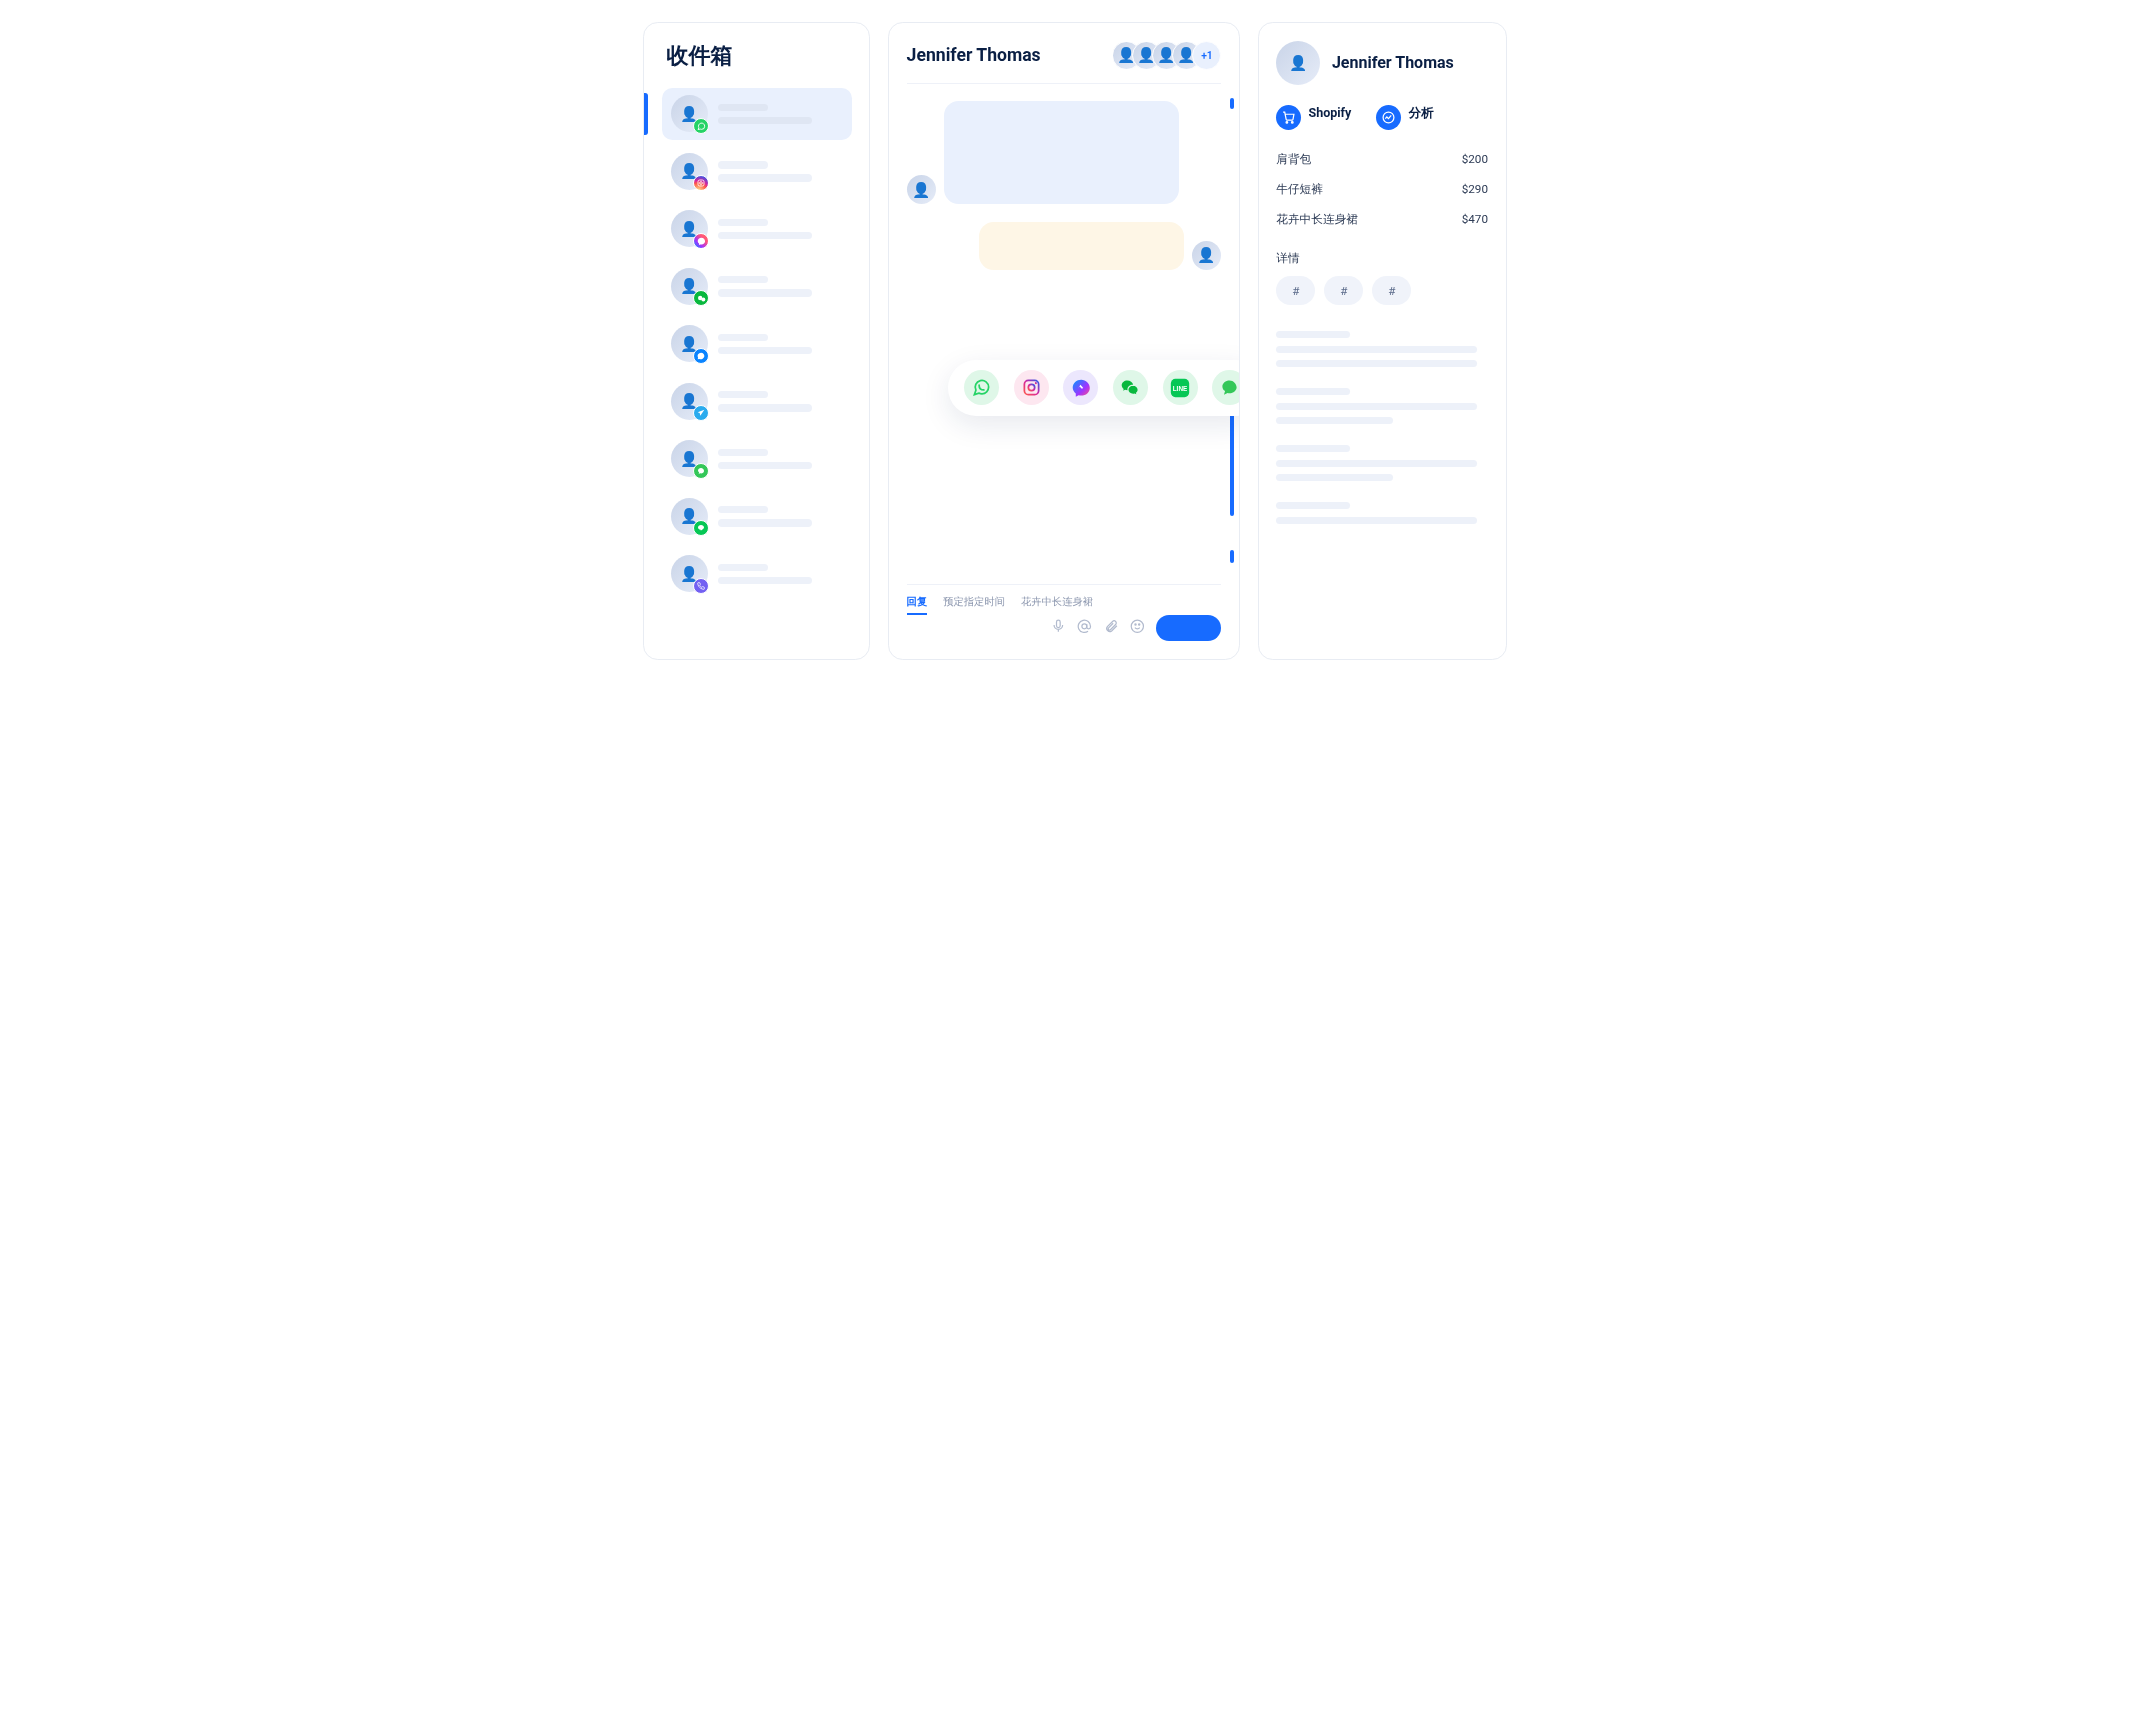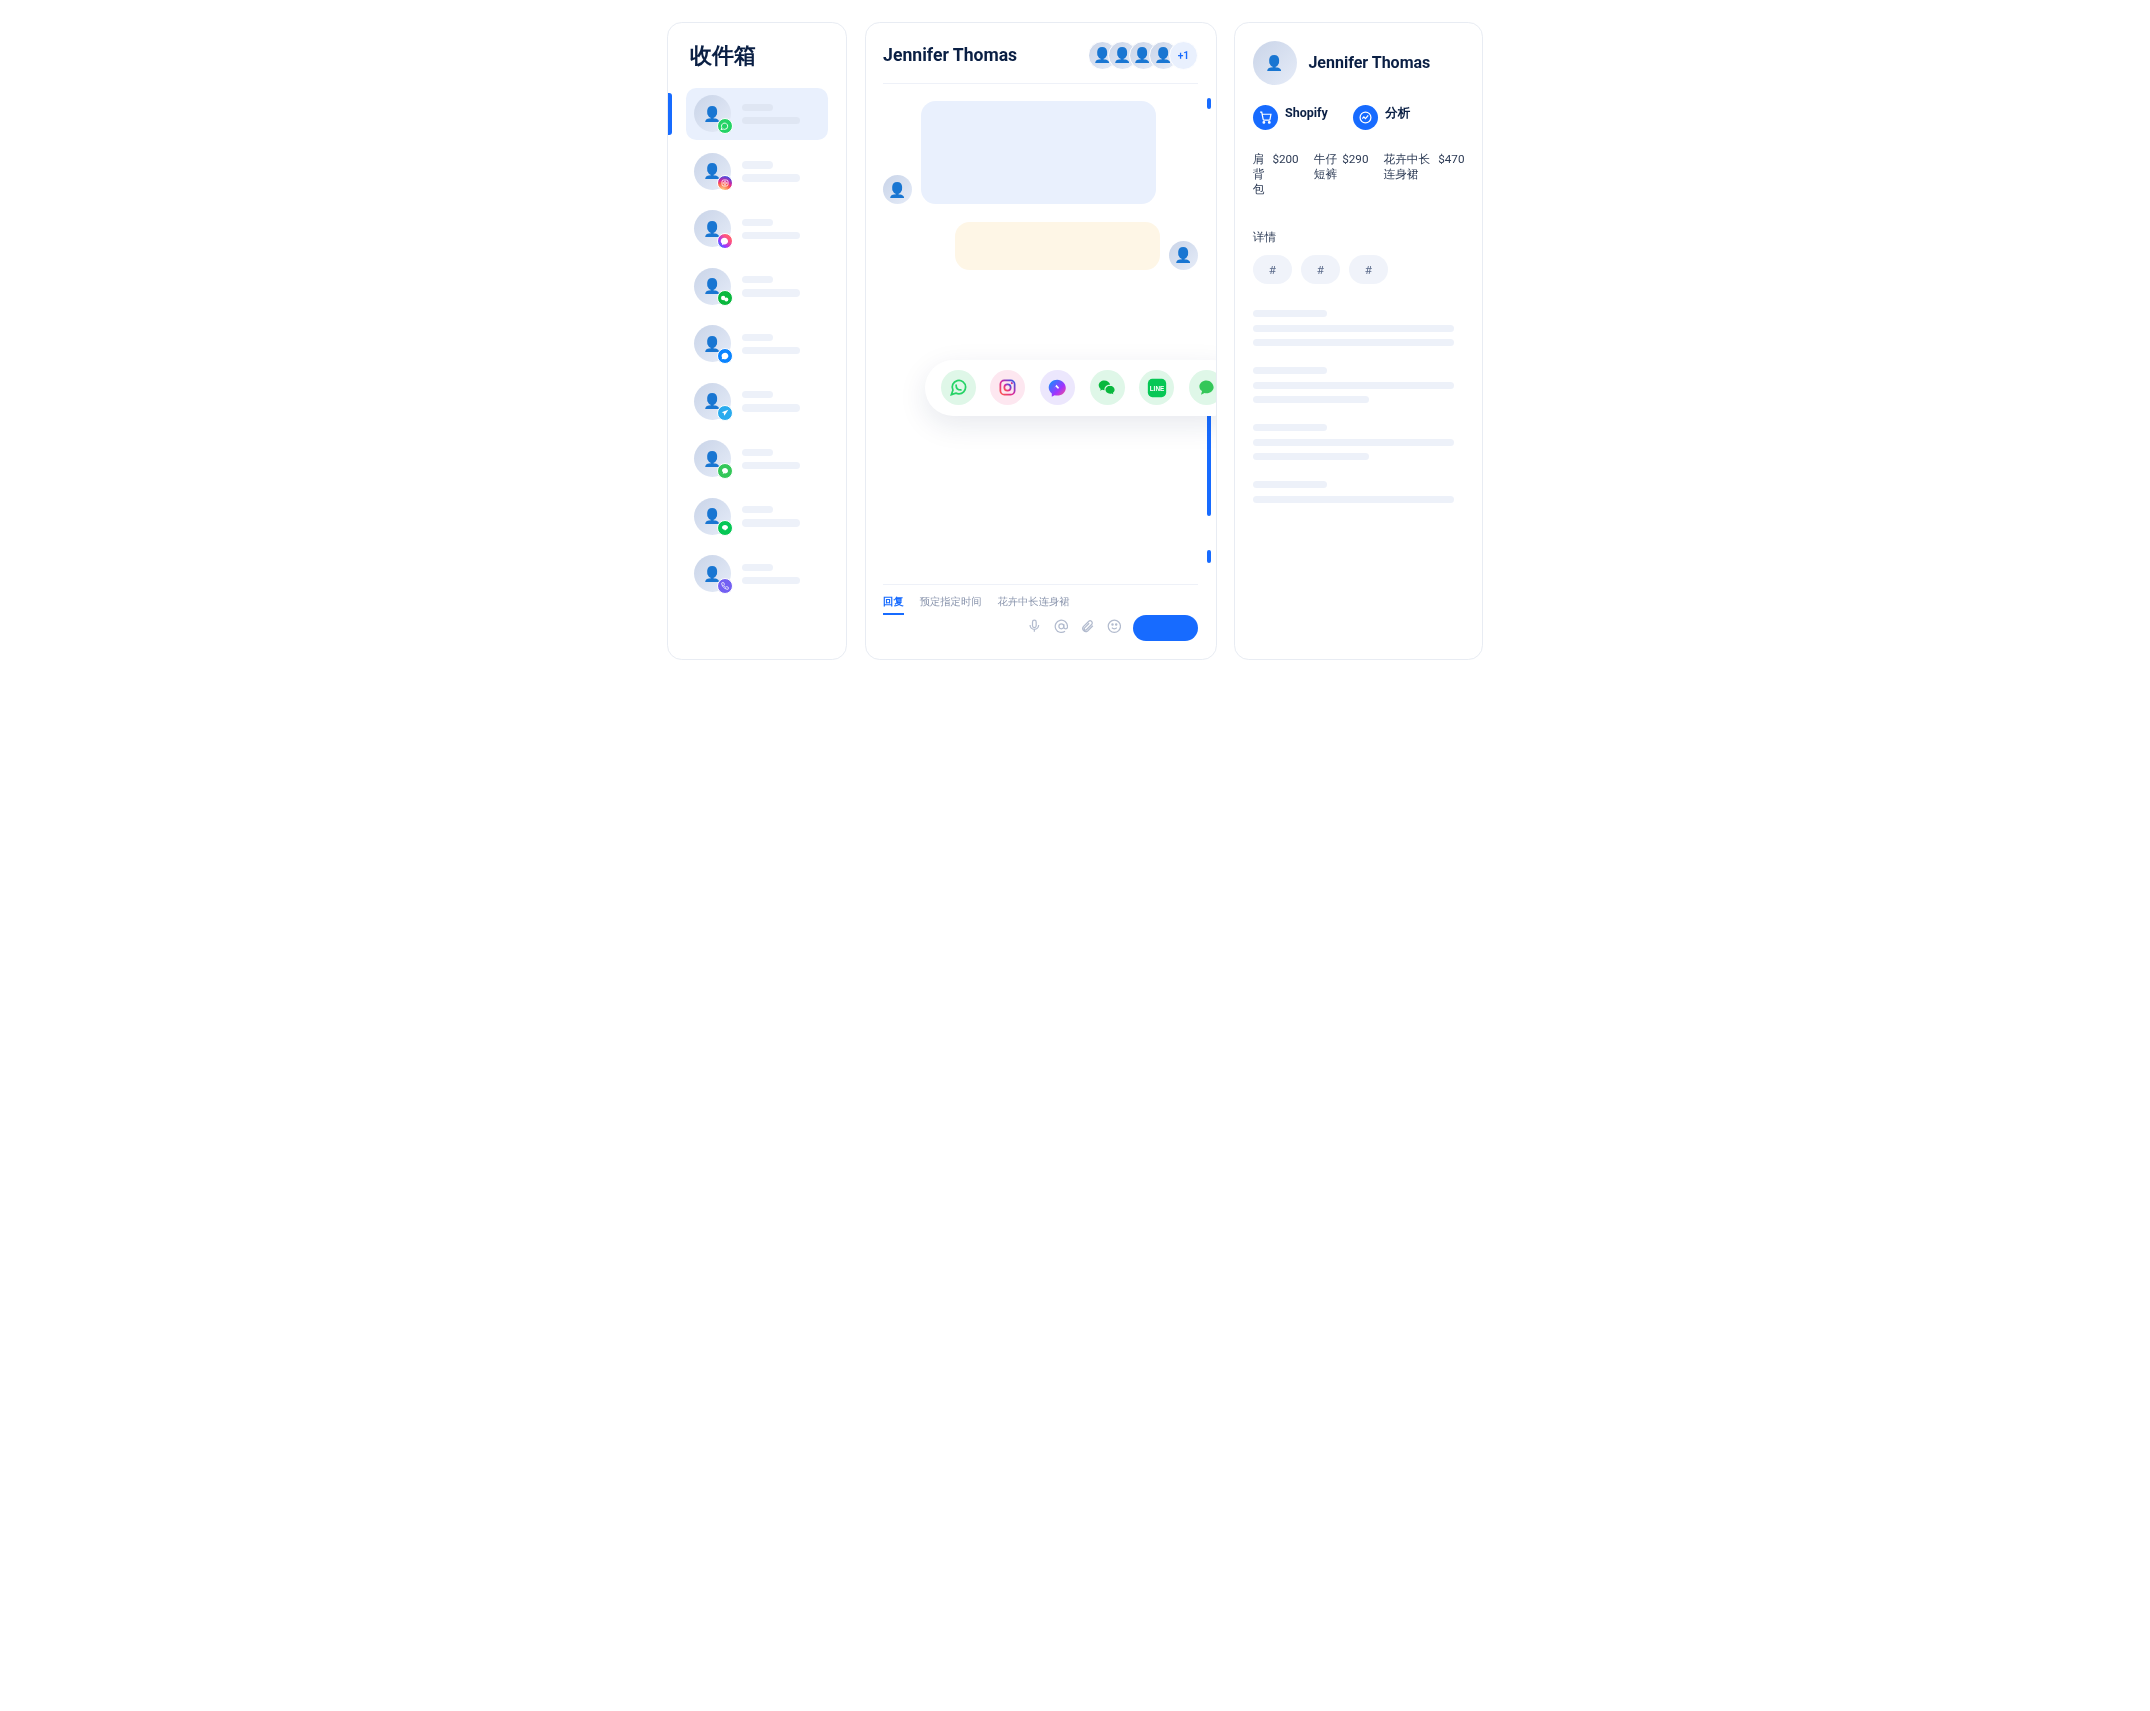--- a/index.html
+++ b/index.html
@@ -12,21 +12,21 @@
   justify-content: center;
 }
 .panel {
   background: #fff;
   border: 0.7px solid #e8ecf3;
   border-radius: 14.7px;
   padding: 17.6px;
   overflow: hidden;
 }
 
-.inbox { width: 180px; height: 638px; }
+.inbox { width: 227px; height: 638px; }
 .inbox-title { font-size: 22px; font-weight: 700; color: #0a1f44; margin-bottom: 17.6px; padding-left: 4.4px; }
 .inbox-list { display: flex; flex-direction: column; gap: 5.9px; }
 .inbox-item {
   display: flex; align-items: center; gap: 10.3px;
   padding: 7.3px 8.8px; border-radius: 10.3px; cursor: pointer;
   position: relative;
 }
 .inbox-item.active { background: #e9f0fd; }
 .inbox-item.active::before {
   content:""; position:absolute; left:-17.6px; top:4.4px; bottom:4.4px; width:3.7px;
@@ -110,21 +110,21 @@
 .send-btn { width:65px; height:26px; background:#176bff; border-radius:732px; cursor:pointer; }
 
 
 .details { width: 249px; height: 638px; }
 .details-head { display:flex; align-items:center; gap:11.7px; margin-bottom:20.5px; }
 .details-name { font-size:16px; font-weight:700; color:#0a1f44; }
 .pill-row { display:flex; gap:25px; margin-bottom:22px; }
 .pill { display:flex; gap:7.3px; cursor:pointer; }
 .pill-icon { width:25px; height:25px; border-radius:50%; background:#176bff; color:#fff; display:flex; align-items:center; justify-content:center; font-size:11.7px; }
 .pill-label { font-size:12.5px; font-weight:700; color:#0a1f44; }
-.items { display:flex; gap:15px; margin-bottom:33px; }
+.items { display:flex; flex-direction:column; gap:15px; margin-bottom:24px; }
 .item-row { display:flex; justify-content:space-between; font-size:11.7px; color:#2d3b55; }
 .section-label { font-size:11.7px; color:#2d3b55; margin-bottom:10.3px; }
 .tag-row { display:flex; gap:8.8px; margin-bottom:26px; }
 .tag { background:#f0f3fa; color:#5b6b8b; border-radius:732px; padding:7.3px 16px; font-size:11.7px; cursor:pointer; }
 .detail-skels { display:flex; flex-direction:column; gap:20.5px; }
 .d-group { display:flex; flex-direction:column; gap:7.3px; }
 .d1 { height:7.3px; width:35%; }
 .d2 { height:7.3px; width:95%; }
 .d3 { height:7.3px; width:55%; }
 </style>

